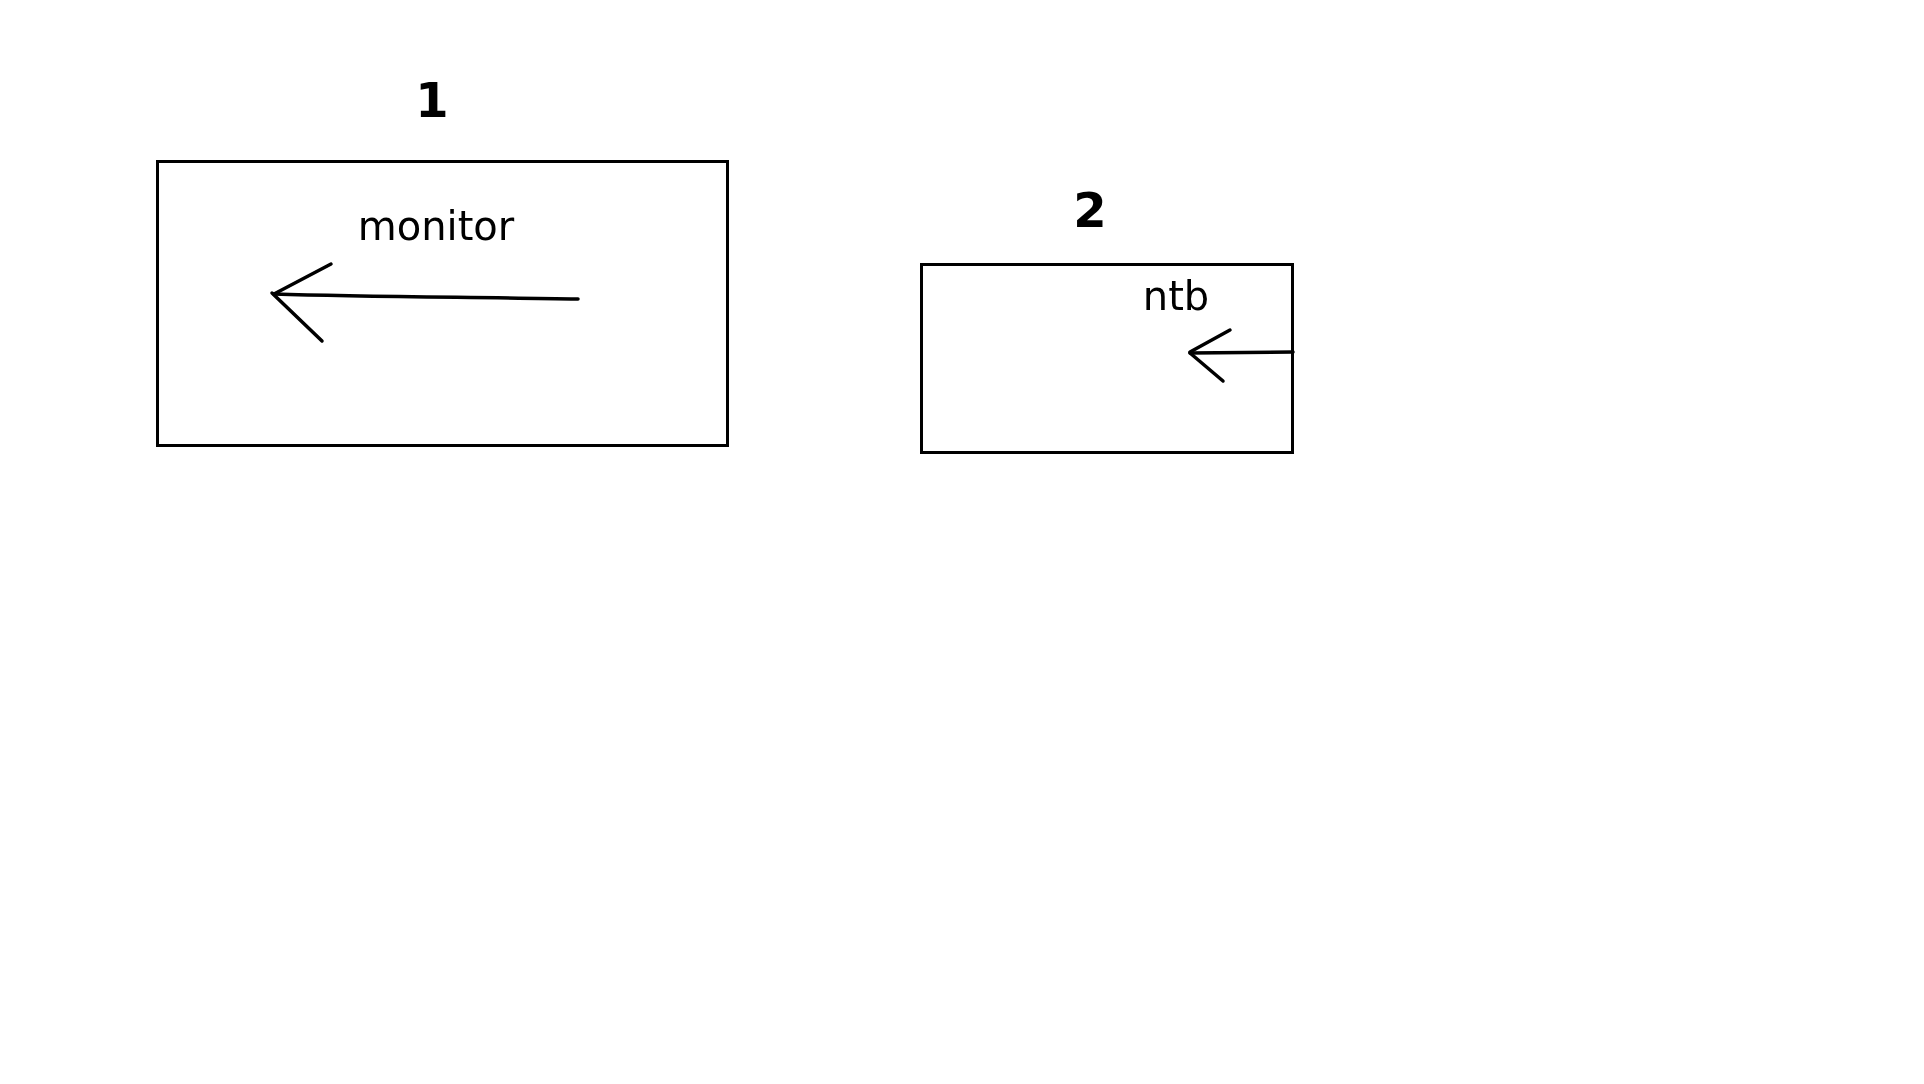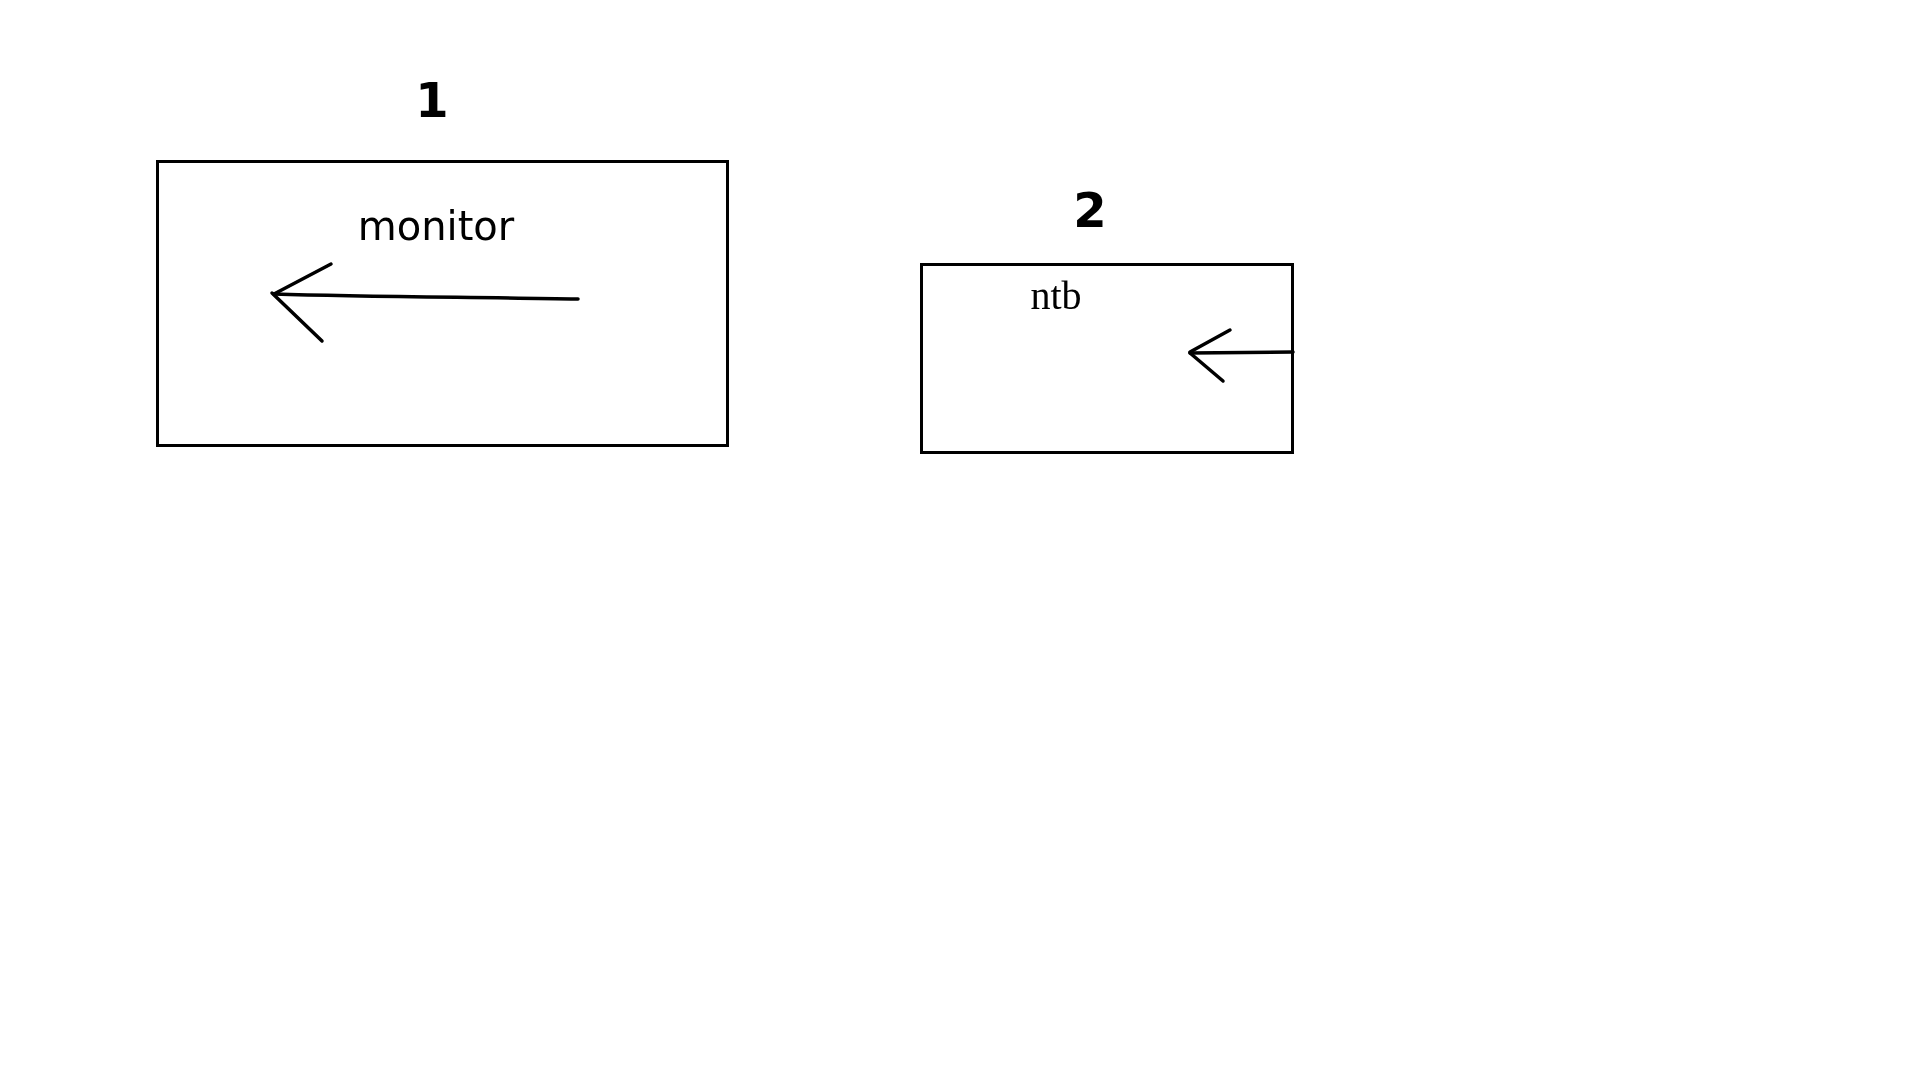--- a/index.html
+++ b/index.html
@@ -55,21 +55,21 @@
   <div class="node-index" style="left:432px; top:76px;">1</div>
 
   <div class="node" style="left:156px; top:160px; width:573px; height:287px;"></div>
 
   <div class="node-label" style="left:436px; top:174px;margin-top:32px;">monitor</div>
 
   <div class="node-index" style="left:1090px; top:186px;">2</div>
 
   <div class="node" style="left:920px; top:263px; width:374px; height:191px;"></div>
 
-  <div class="node-label" style="left:1056px; top:276px;font-family:Liberation Serif, serif;">ntb</div>
+  <div class="node-label" style="left:1176px; top:276px;">ntb</div>
 
   <svg class="arrows-layer" viewBox="0 0 1924 1084">
 
     <g stroke="#000000" stroke-width="3.5" fill="none" stroke-linecap="round">
       <path d="M 578,299 C 470,297 370,297 274,294"></path>
       <path d="M 274,294 L 331,264"></path>
       <path d="M 272,293 L 322,341"></path>
     </g>
 
     <g stroke="#000000" stroke-width="3.5" fill="none" stroke-linecap="round">

